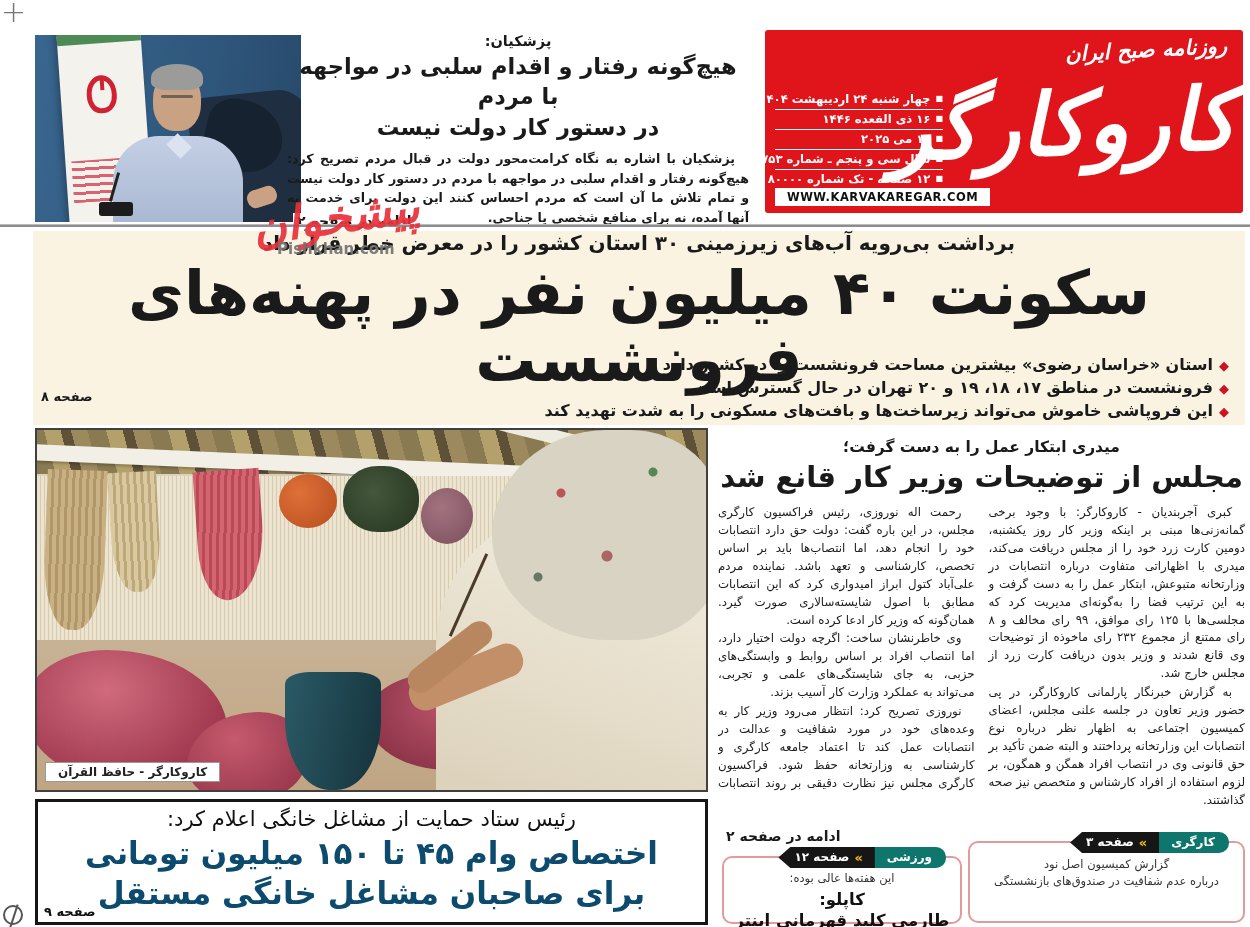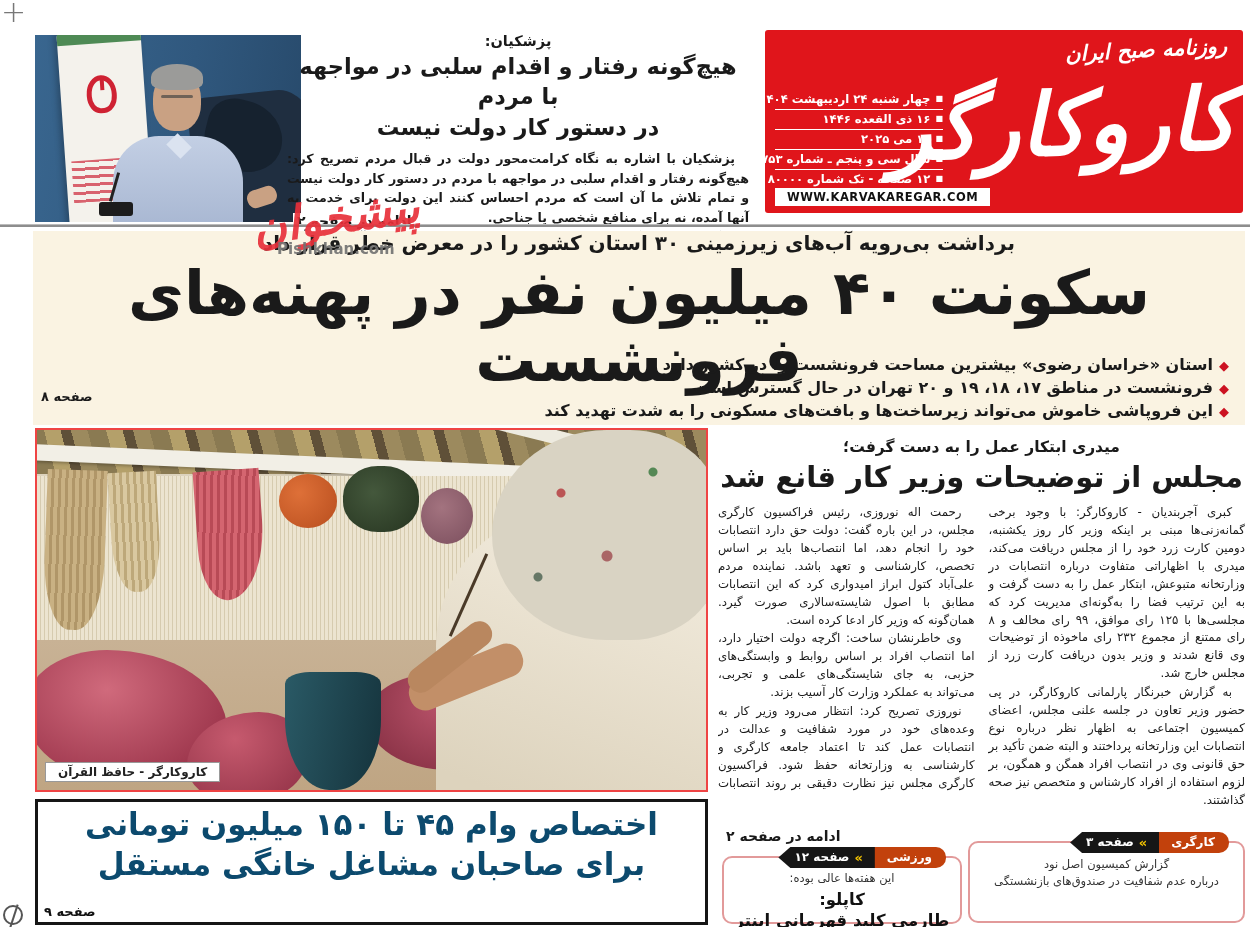--- a/index.html
+++ b/index.html
@@ -71,21 +71,21 @@
   .lb-diamond { color:#cc1322; font-size:13px; }
   .lb-page { position:absolute; left:8px; top:158px; font-size:13px; font-weight:bold;text-align:right; }
 
   
   .watermark { position:absolute; left:252px; top:190px; z-index:6; text-align:center; pointer-events:none; }
   .wm-fa { color:#e8303a; font-size:46px; font-weight:bold; font-style:italic; transform:rotate(-8deg); letter-spacing:-2px; opacity:.92; }
   .wm-en { color:#737373; font-size:15px; font-weight:bold; margin-top:-4px; direction:ltr; opacity:.92; }
 
   
   .photo-carpet { position:absolute; left:35px; top:428px; width:673px; height:364px;
-    border:2px solid #ef4444; background:#ddd3bd; overflow:hidden; }
+    border:2px solid #404040; background:#ddd3bd; overflow:hidden; }
   .cw-top { position:absolute; left:0; top:0; width:100%; height:44px;
     background:repeating-linear-gradient(75deg,#8a7a52 0 18px,#b4a06a 18px 34px,#5f5038 34px 44px,#9c8a5e 44px 60px); }
   .cw-binding { position:absolute; left:-10px; top:30px; width:110%; height:16px; background:#f2efe6; transform:rotate(2.5deg); box-shadow:0 2px 3px rgba(0,0,0,.25); }
   .cw-binding2 { position:absolute; right:-40px; top:10px; width:45%; height:14px; background:#eeebe0; transform:rotate(14deg); }
   .cw-warp { position:absolute; left:0; top:46px; width:100%; height:170px;
     background:repeating-linear-gradient(90deg,#ece4d0 0 3px,#d6cbaf 3px 4px); }
   .cw-hank { position:absolute; border-radius:0 0 45% 45%; }
   .cw-hank.tan1 { left:8px; top:40px; width:60px; height:160px; background:repeating-linear-gradient(90deg,#c9b183 0 4px,#b09668 4px 7px); transform:rotate(2deg); }
   .cw-hank.tan2 { left:74px; top:42px; width:48px; height:120px; background:repeating-linear-gradient(90deg,#d9c8a0 0 4px,#bda87a 4px 7px); transform:rotate(-3deg); }
   .cw-hank.red1 { left:160px; top:40px; width:66px; height:130px; background:repeating-linear-gradient(95deg,#d46570 0 4px,#b84a56 4px 7px); transform:rotate(-4deg); border-radius:0 0 60% 40%; }
@@ -131,21 +131,21 @@
   .loan-kicker { text-align:center; font-size:21px; margin-top:5px; color:#111; }
   .loan-headline { text-align:center; font-weight:bold; font-size:31px; line-height:1.3; margin-top:2px; }
   .loan-page { position:absolute; left:6px; bottom:3px; font-size:13px; font-weight:bold; color:#111; }
 
   
   .teaser { position:absolute; border:2px solid #e29a9a; border-radius:10px; background:#fff; }
   .teaser.labor { left:968px; top:841px; width:277px; height:82px; }
   .teaser.sport { left:722px; top:856px; width:240px; height:68px; }
   .t-tab { position:absolute; top:-11px; right:14px; height:21px; display:flex; direction:rtl; align-items:stretch;
     font-size:12px; font-weight:bold; color:#fff; line-height:17px; }
-  .t-cat { background:#c2410c; padding:2px 14px; border-radius:0 10px 10px 0; }
+  .t-cat { background:#0f766e; padding:2px 14px; border-radius:0 10px 10px 0; }
   .t-page { background:#161616; padding:2px 12px 2px 16px; display:flex; align-items:center; gap:5px;
     clip-path:polygon(100% 0,100% 100%,12px 100%,0 50%,12px 0); margin-right:-2px; }
   .t-chev { color:#f7c600; direction:ltr; unicode-bidi:bidi-override; font-size:13px; }
   .t-sub { text-align:center; font-size:11.5px; color:#333; line-height:1.45; }
   .t-sub.first { margin-top:13px; }
   .t-head { text-align:center; font-size:18.5px; font-weight:bold; color:#111; margin-top:4px; line-height:1.3; }
   .teaser.sport .t-sub.first { margin-top:12px; }
   .teaser.sport .t-head { font-size:16.5px; margin-top:2px; }
 </style>
 </head>
@@ -277,20 +277,21 @@
       <p>به گزارش خبرنگار پارلمانی کاروکارگر، در پی حضور وزیر تعاون در جلسه علنی مجلس، اعضای کمیسیون اجتماعی به اظهار نظر درباره نوع انتصابات این وزارتخانه پرداختند و البته ضمن تأکید بر حق قانونی وی در انتصاب افراد همگن و همگون، بر لزوم استفاده از افراد کارشناس و متخصص نیز صحه گذاشتند.</p>
       <p>رحمت اله نوروزی، رئیس فراکسیون کارگری مجلس، در این باره گفت: دولت حق دارد انتصابات خود را انجام دهد، اما انتصاب‌ها باید بر اساس تخصص، کارشناسی و تعهد باشد. نماینده مردم علی‌آباد کتول ابراز امیدواری کرد که این انتصابات مطابق با اصول شایسته‌سالاری صورت گیرد. همان‌گونه که وزیر کار ادعا کرده است.</p>
       <p>وی خاطرنشان ساخت: اگرچه دولت اختیار دارد، اما انتصاب افراد بر اساس روابط و وابستگی‌های حزبی، به جای شایستگی‌های علمی و تجربی، می‌تواند به عملکرد وزارت کار آسیب بزند.</p>
       <p>نوروزی تصریح کرد: انتظار می‌رود وزیر کار به وعده‌های خود در مورد شفافیت و عدالت در انتصابات عمل کند تا اعتماد جامعه کارگری و کارشناسی به وزارتخانه حفظ شود. فراکسیون کارگری مجلس نیز نظارت دقیقی بر روند انتصابات خواهد داشت تا از هرگونه تصمیم غیرکارشناسی جلوگیری شود.</p>
 
     </div>
     <div class="parl-continued">ادامه در صفحه ۲</div>
   </div>
 
   <div class="loan-box">
+    <div class="loan-kicker">رئیس ستاد حمایت از مشاغل خانگی اعلام کرد:</div>
     <div class="loan-headline" style="color:#0c4a6e;">
       <div>اختصاص وام ۴۵ تا ۱۵۰ میلیون تومانی</div>
       <div>برای صاحبان مشاغل خانگی مستقل</div>
     </div>
     <div class="loan-page">صفحه ۹</div>
   </div>
 
   <div class="teaser labor">
     <div class="t-tab">
       <span class="t-cat">کارگری</span>

